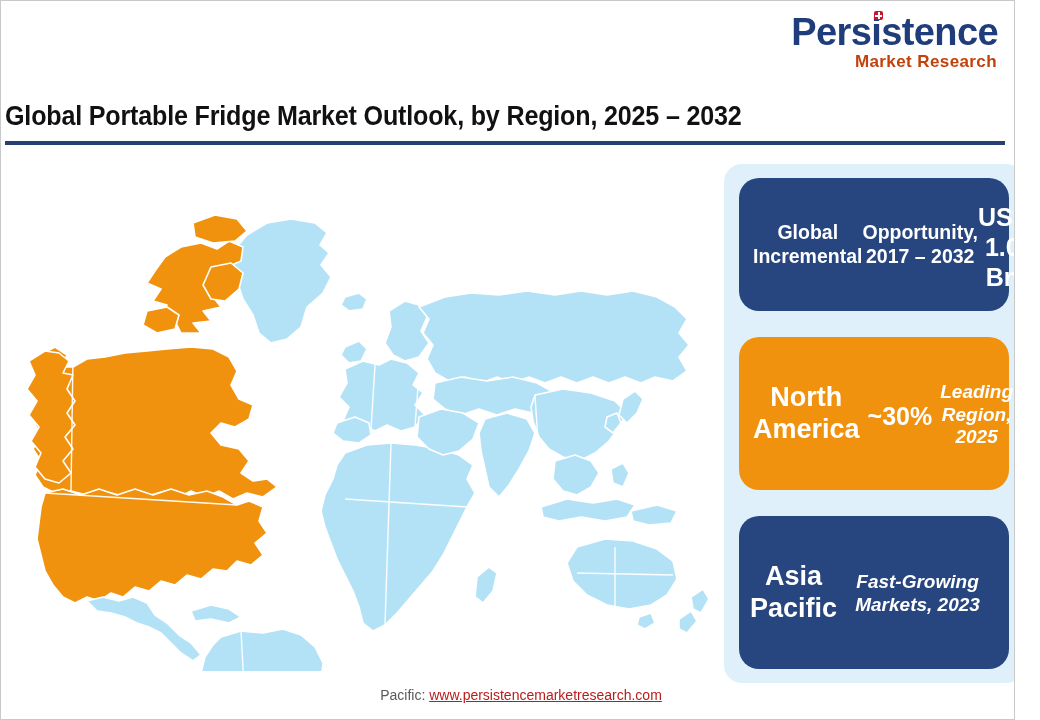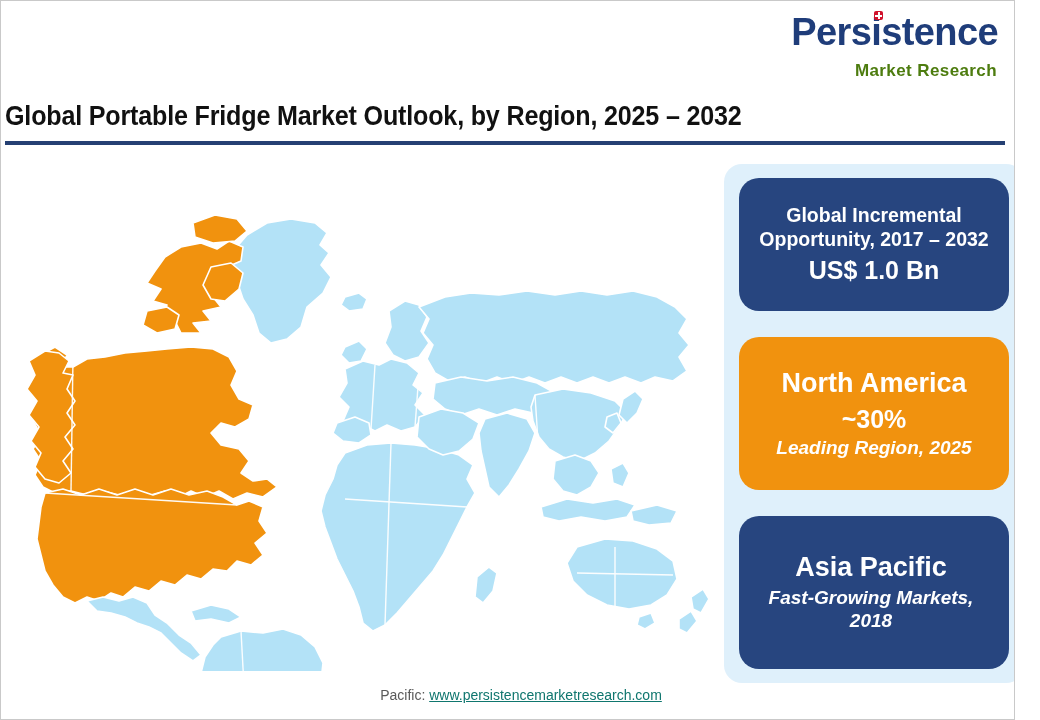--- a/index.html
+++ b/index.html
@@ -39,22 +39,22 @@
     letter-spacing: -0.6px;
     color: #1F3D7A;
     position: relative;
   }
   #logo .logo-sub {
     display: block;
     font-family: "Liberation Sans", sans-serif;
     font-weight: bold;
     font-size: 17px;
     letter-spacing: 0.4px;
-    color: #4d7c0f;
-    margin-top: 11px;
+    color: #c2410c;
+    margin-top: 2px;
     margin-right: 1px;
   }
   #logo .logo-dot {
     position: absolute;
     width: 9px;
     height: 9px;
     background: #D0112B;
     border-radius: 2px;
     top: -2px;
     left: 86px;
@@ -118,32 +118,30 @@
     box-sizing: border-box;
     padding: 14px 15px;
     display: flex;
     flex-direction: column;
     justify-content: space-between;
   }
   .card {
     border-radius: 20px;
     box-sizing: border-box;
     display: flex;
-    flex-direction: column;
     align-items: center;
-    justify-content: center;
     text-align: center;
     color: #ffffff;
     padding: 10px 14px;
   }
   .card-navy { background: #27457F; }
   .card-orange { background: #F1920E; }
 
   #card-opportunity { height: 133px; }
-  #card-leading     { height: 153px; }
+  #card-leading     { height: 153px; gap: 8px; }
   #card-growth      { height: 153px; padding-left: 8px; }
 
   .card-line-sm {
     font-family: "Liberation Sans", sans-serif;
     font-weight: bold;
     font-size: 19.5px;
     line-height: 1.22;
   }
   .card-line-lg {
     font-family: "Liberation Sans", sans-serif;
@@ -172,21 +170,21 @@
     position: absolute;
     left: 0;
     top: 686px;
     width: 1040px;
     text-align: center;
     font-family: "Liberation Sans", sans-serif;
     font-size: 14px;
     color: #5a5a5a;
   }
   #footer a {
-    color: #0f766e;
+    color: #b91c1c;
     text-decoration: underline;
   }
 </style>
 </head>
 <body>
 
 <div id="page">
 
   <div id="logo">
     <span class="logo-main">
@@ -314,21 +312,21 @@
     </div>
 
     <div class="card card-orange" id="card-leading">
       <div class="card-line-xl">North America</div>
       <div class="card-line-lg">~30%</div>
       <div class="card-line-md">Leading Region, 2025</div>
     </div>
 
     <div class="card card-navy" id="card-growth">
       <div class="card-line-xl">Asia Pacific</div>
-      <div class="card-line-md">Fast-Growing Markets, 2018</div>
+      <div class="card-line-md">Fast-Growing Markets, 2023</div>
     </div>
 
   </div>
 
   <div id="footer">
     <span>Pacific:</span>
     <a href="#">www.persistencemarketresearch.com</a>
   </div>
 
 </div>

